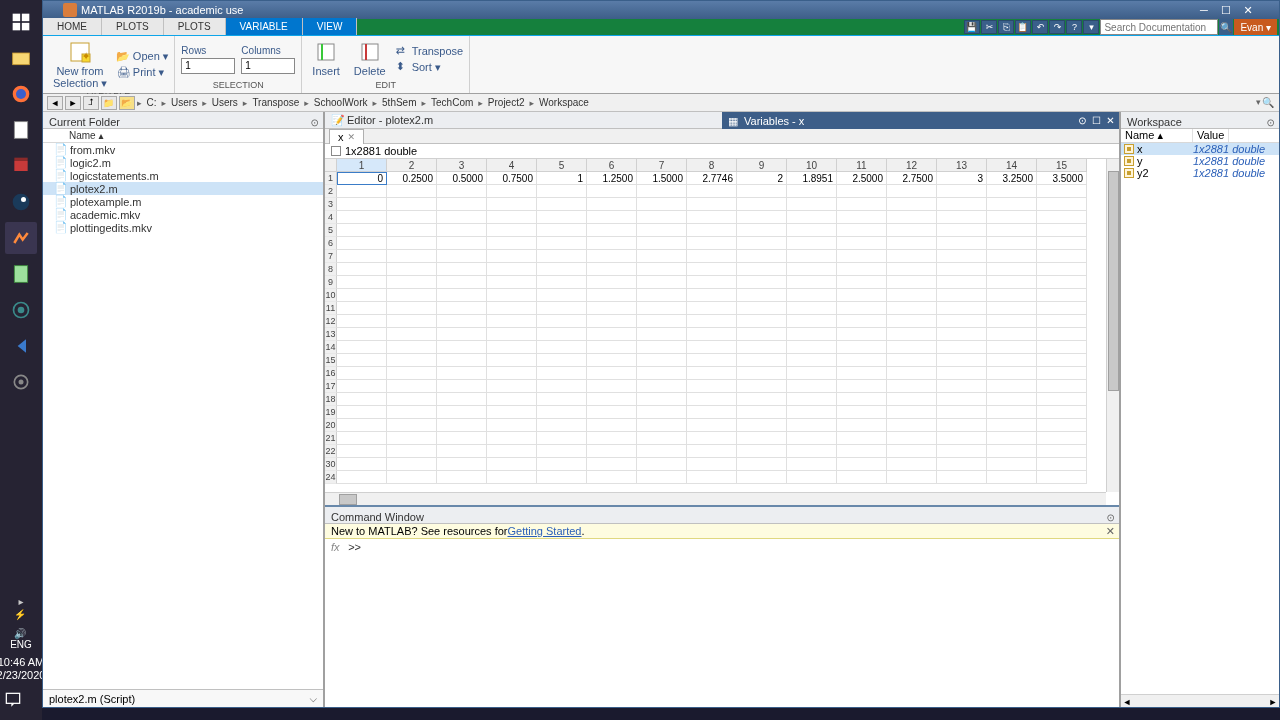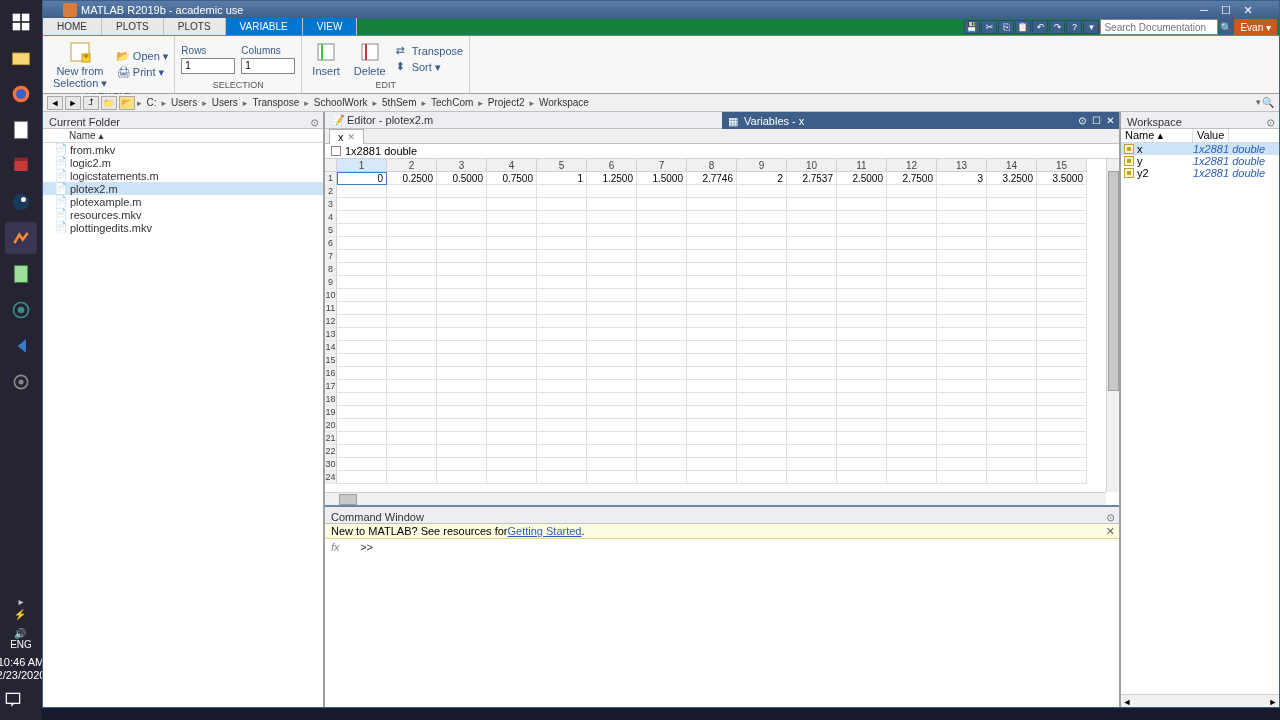--- a/index.html
+++ b/index.html
@@ -67,21 +67,21 @@
 .gc.edit{border:1px solid #3a7cc8;background:#fff}
 .gsb-v{position:absolute;right:0;top:0;width:13px;height:calc(100% - 13px);background:#f0f0f0;border-left:1px solid #d0d0d0}
 .gsb-v .thumb{position:absolute;top:12px;width:11px;left:1px;height:220px;background:#c8c8c8;border:1px solid #a0a0a0}
 .gsb-h{position:absolute;bottom:0;left:0;height:13px;width:calc(100% - 13px);background:#f0f0f0;border-top:1px solid #d0d0d0}
 .gsb-h .thumb{position:absolute;left:14px;height:11px;top:1px;width:18px;background:#c8c8c8;border:1px solid #a0a0a0}
 .cmd-panel{flex:1;display:flex;flex-direction:column;min-height:0}
 .cmd-banner{height:15px;background:#fefce0;border-bottom:1px solid #e0d880;display:flex;align-items:center;padding:0 6px;font-size:10px;position:relative}
 .cmd-banner a{color:#2a5fb8;text-decoration:underline}
 .cmd-banner .x{position:absolute;right:4px;font-size:11px;color:#666}
 .cmd-body{flex:1;background:#fff;padding:2px 6px;font-size:11px;font-family:Consolas,monospace}
-.cmd-body .fx{color:#888;font-style:italic;margin-right:14px}
+.cmd-body .fx{color:#888;font-style:italic;margin-right:2px}
 .cmd-body .prompt{color:#333}
 .ws-panel{width:160px;border-left:2px solid #a0a0a0;display:flex;flex-direction:column;background:#fff}
 .ws-header{height:14px;background:#fff;border-bottom:1px solid #d8d8d8;display:flex;font-size:10px}
 .ws-header .col{padding:0 4px;border-right:1px solid #e0e0e0}
 .ws-header .col.name{width:72px}
 .ws-list{flex:1}
 .ws-item{height:12px;display:flex;align-items:center;font-size:10px}
 .ws-item.sel{background:#cde3f7}
 .ws-item .vic{width:10px;height:10px;border:1px solid #c8a030;background:#fff4d8;margin:0 3px;position:relative}
 .ws-item .vic::after{content:"";position:absolute;width:4px;height:4px;background:#c8a030;top:2px;left:2px}
@@ -333,28 +333,32 @@
           <div class="cf-item sel">
             <span class="fic">📄</span>
             <span>plotex2.m</span>
           </div>
           <div class="cf-item">
             <span class="fic">📄</span>
             <span>plotexample.m</span>
           </div>
           <div class="cf-item">
             <span class="fic">📄</span>
-            <span>resources.mkv</span>
+            <span>academic.mkv</span>
           </div>
           <div class="cf-item">
             <span class="fic">📄</span>
             <span>plottingedits.mkv</span>
           </div>
         </div>
       <div style="flex:1;background:#fff"></div>
+      <div class="cf-bottom">
+        <span>plotex2.m  (Script)</span>
+        <span class="dd">⌵</span>
+      </div>
     </div>
 
     <div class="center">
 
       <div class="editor-var">
         <div class="ev-titles">
           <div class="ev-title editor">
             <span class="eic">📝</span>
             <span>Editor - plotex2.m</span>
           </div>
@@ -399,21 +403,21 @@
               <div class="grh">1</div>
               <div class="gc edit">0</div>
               <div class="gc">0.2500</div>
               <div class="gc">0.5000</div>
               <div class="gc">0.7500</div>
               <div class="gc">1</div>
               <div class="gc">1.2500</div>
               <div class="gc">1.5000</div>
               <div class="gc">2.7746</div>
               <div class="gc">2</div>
-              <div class="gc">2.7537</div>
+              <div class="gc">1.8951</div>
               <div class="gc">2.5000</div>
               <div class="gc">2.7500</div>
               <div class="gc">3</div>
               <div class="gc">3.2500</div>
               <div class="gc">3.5000</div>
               <div class="grh">2</div>
               <div class="gc"></div>
               <div class="gc"></div>
               <div class="gc"></div>
               <div class="gc"></div>

